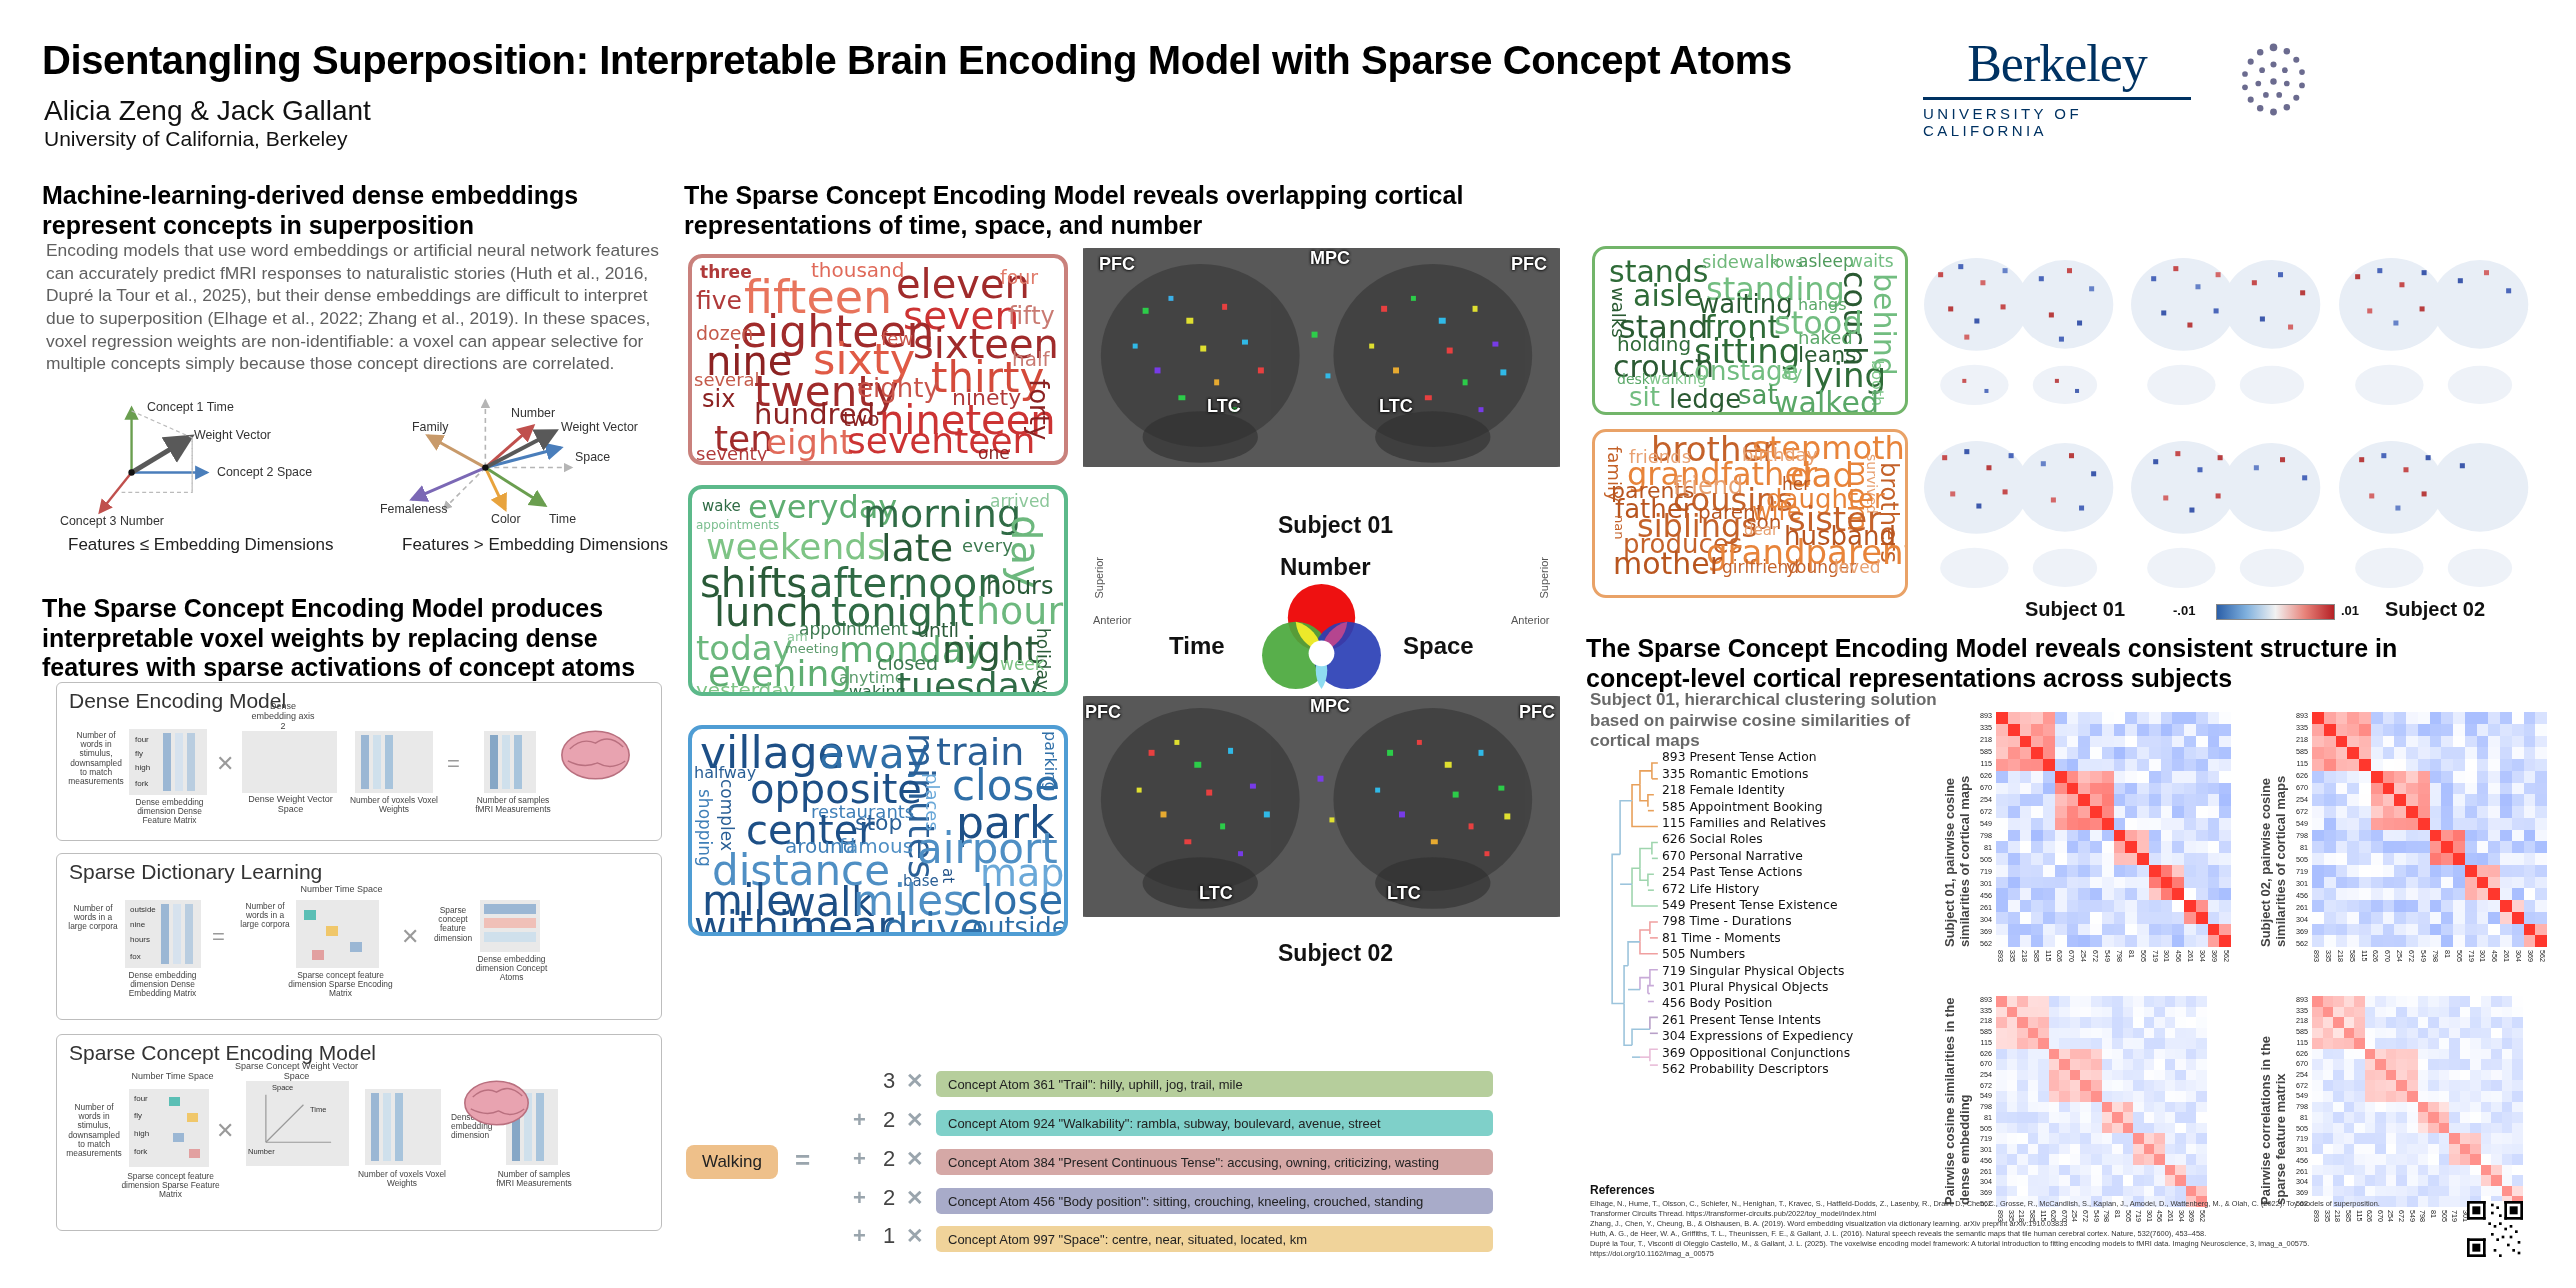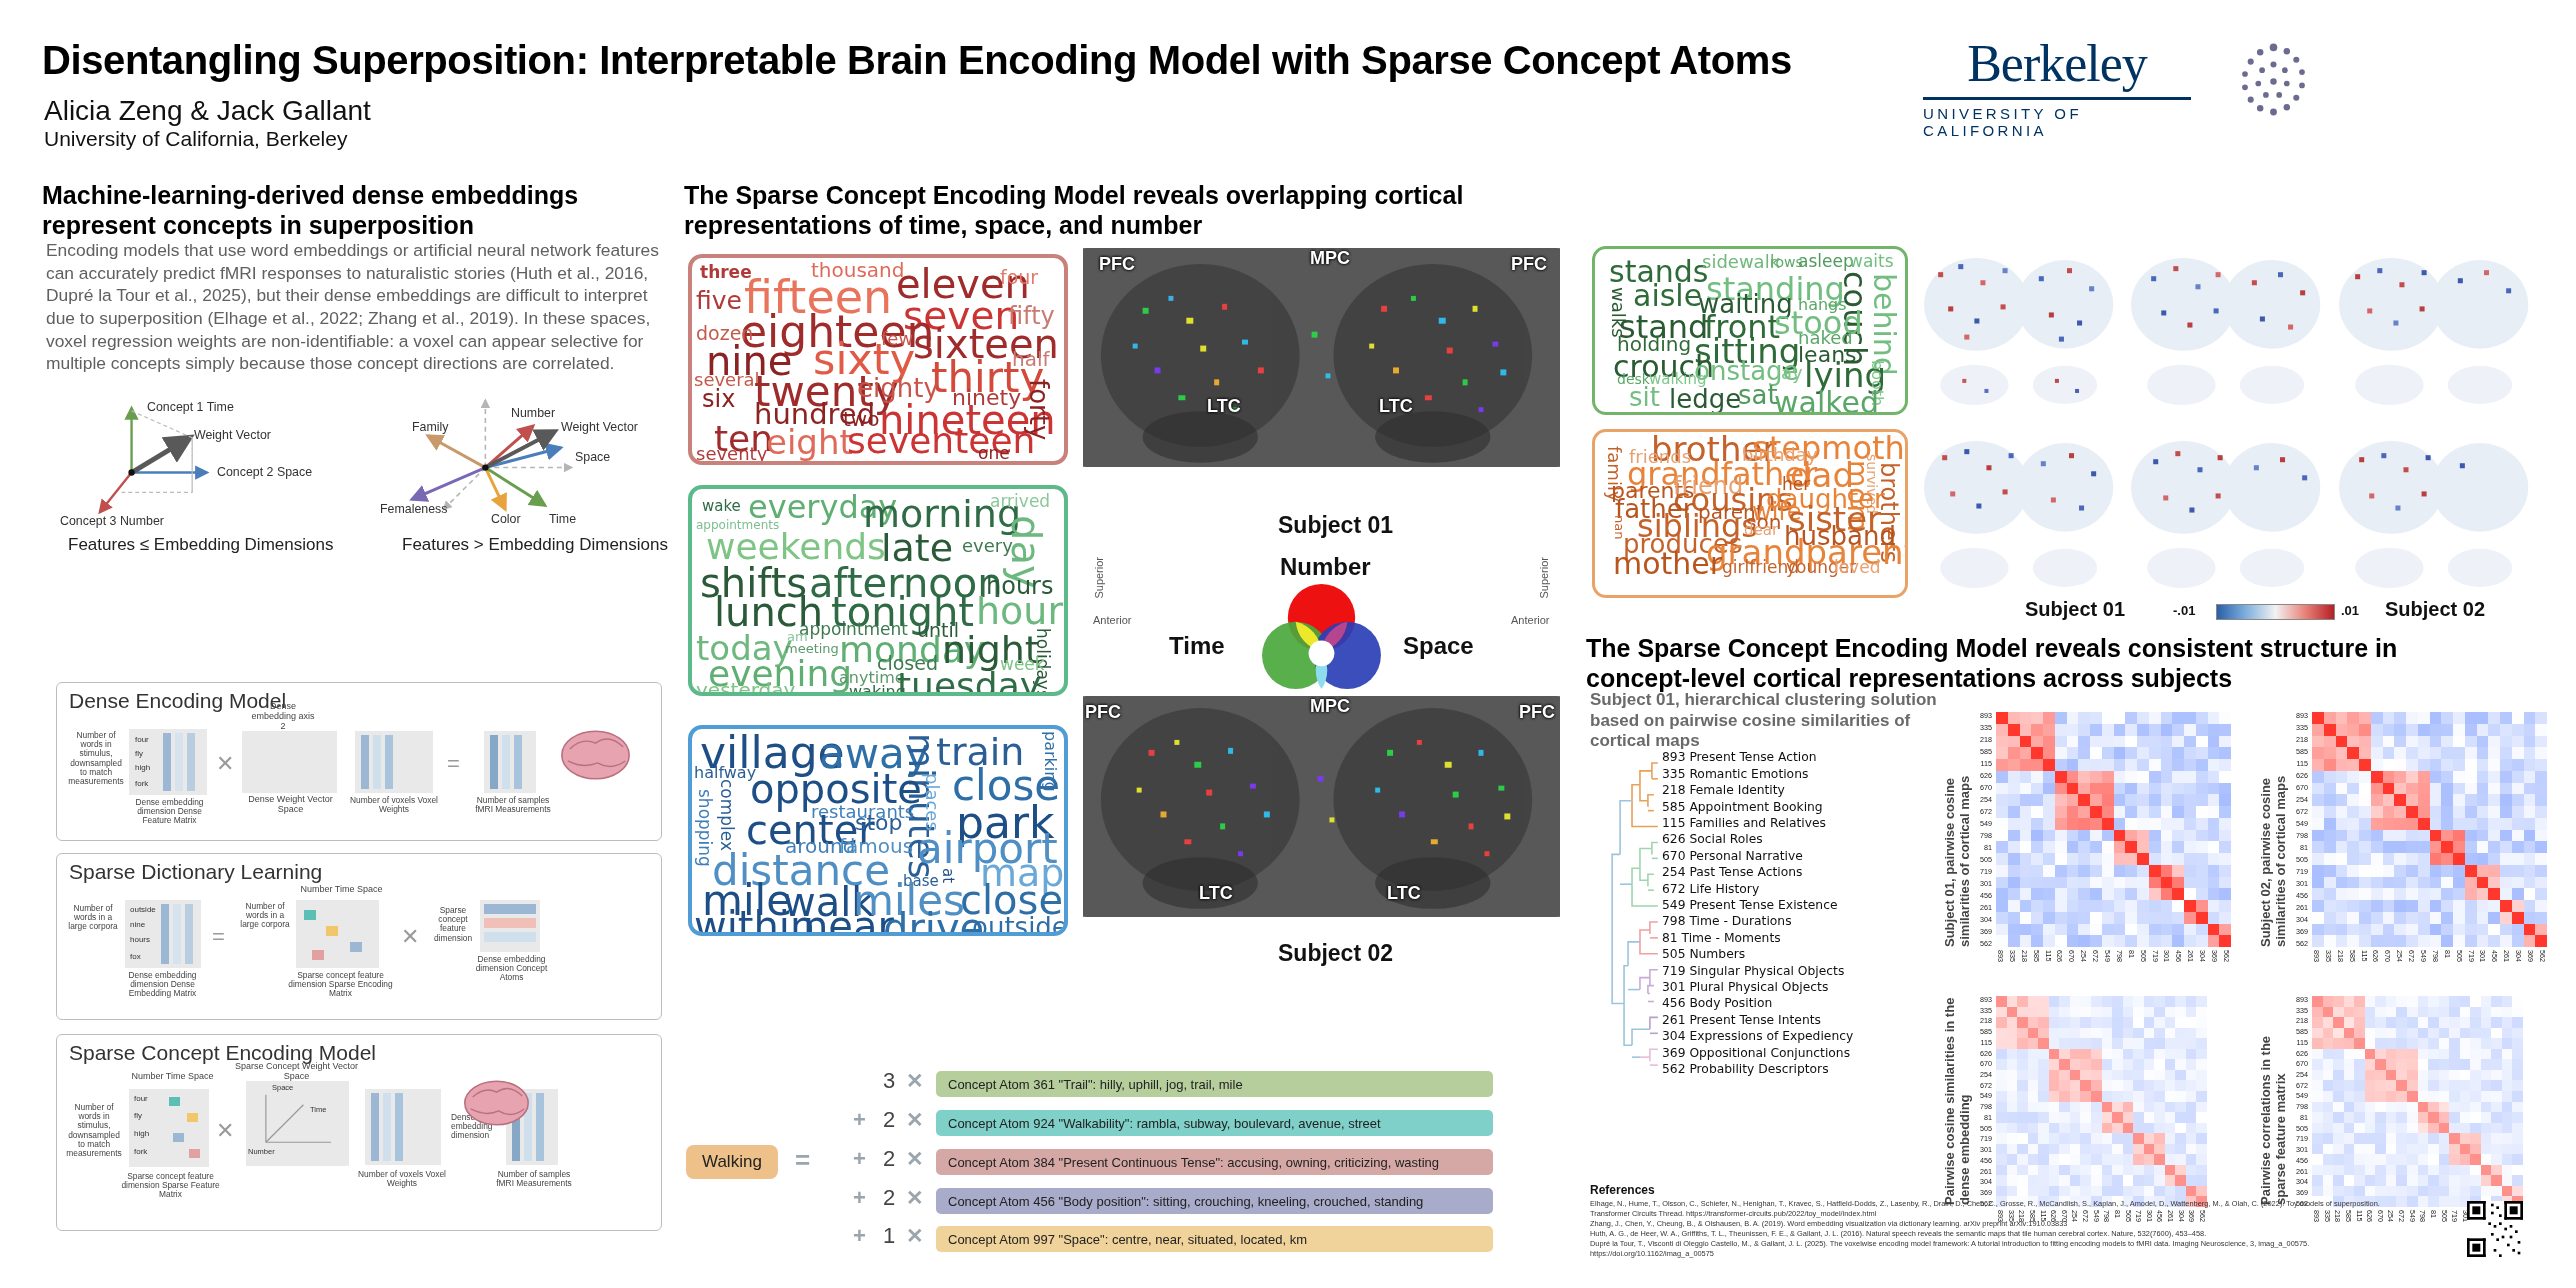--- a/index.html
+++ b/index.html
@@ -228,20 +228,21 @@
     <div class="vlabel" style="left:113px; top:8px;">Number</div>
     <div class="vlabel" style="left:14px; top:22px;">Family</div>
     <div class="vlabel" style="left:177px; top:52px;">Space</div>
     <div class="vlabel" style="left:-18px; top:104px;">Femaleness</div>
     <div class="vlabel" style="left:93px; top:114px;">Color</div>
     <div class="vlabel" style="left:151px; top:114px;">Time</div>
     <div class="vlabel" style="left:163px; top:22px;">Weight Vector</div>
     <div class="vcaption" style="left:4px; top:137px;">Features &gt; Embedding Dimensions</div>
   </div>
 
+  <div class="sec-h" style="left:42px; top:594px; width:621px;">The Sparse Concept Encoding Model produces interpretable voxel weights by replacing dense features with sparse activations of concept atoms</div>
 
   <div class="diagram-box" style="left:56px; top:682px; width:606px; height:159px;">
     <div class="subhead" style="left:12px; top:6px;">Dense Encoding Model</div>
     <div class="tinyl" style="left:10px; top:48px; width:58px; text-align:center;">Number of words in stimulus, downsampled to match measurements</div>
     <div class="greybox" style="left:72px; top:46px; width:78px; height:66px;">
       <div style="position:absolute;left:6px;top:6px;font-size:8px;color:#333;">four</div>
       <div style="position:absolute;left:6px;top:20px;font-size:8px;color:#333;">fly</div>
       <div style="position:absolute;left:6px;top:34px;font-size:8px;color:#333;">high</div>
       <div style="position:absolute;left:6px;top:50px;font-size:8px;color:#333;">fork</div>
       <div style="position:absolute;left:34px;top:4px;width:8px;height:58px;background:#9bb7d4;"></div>

